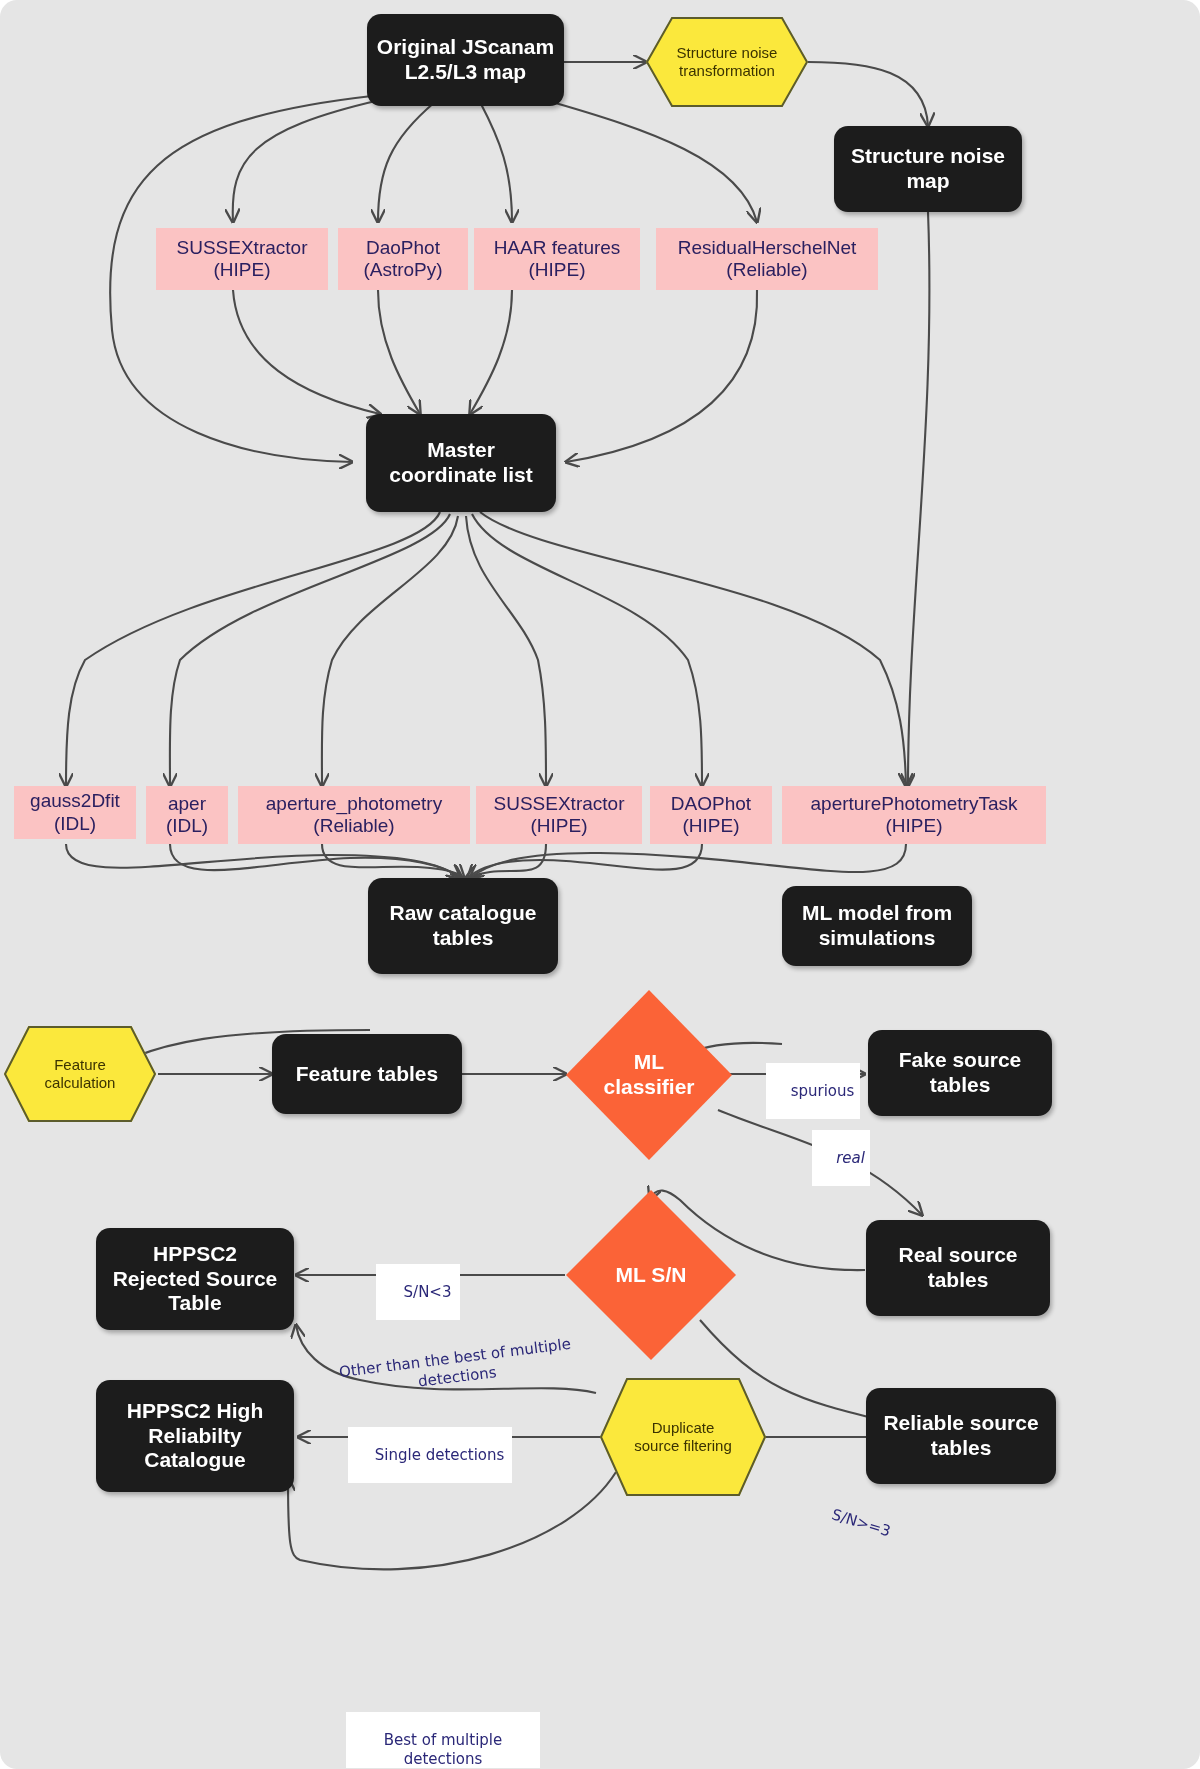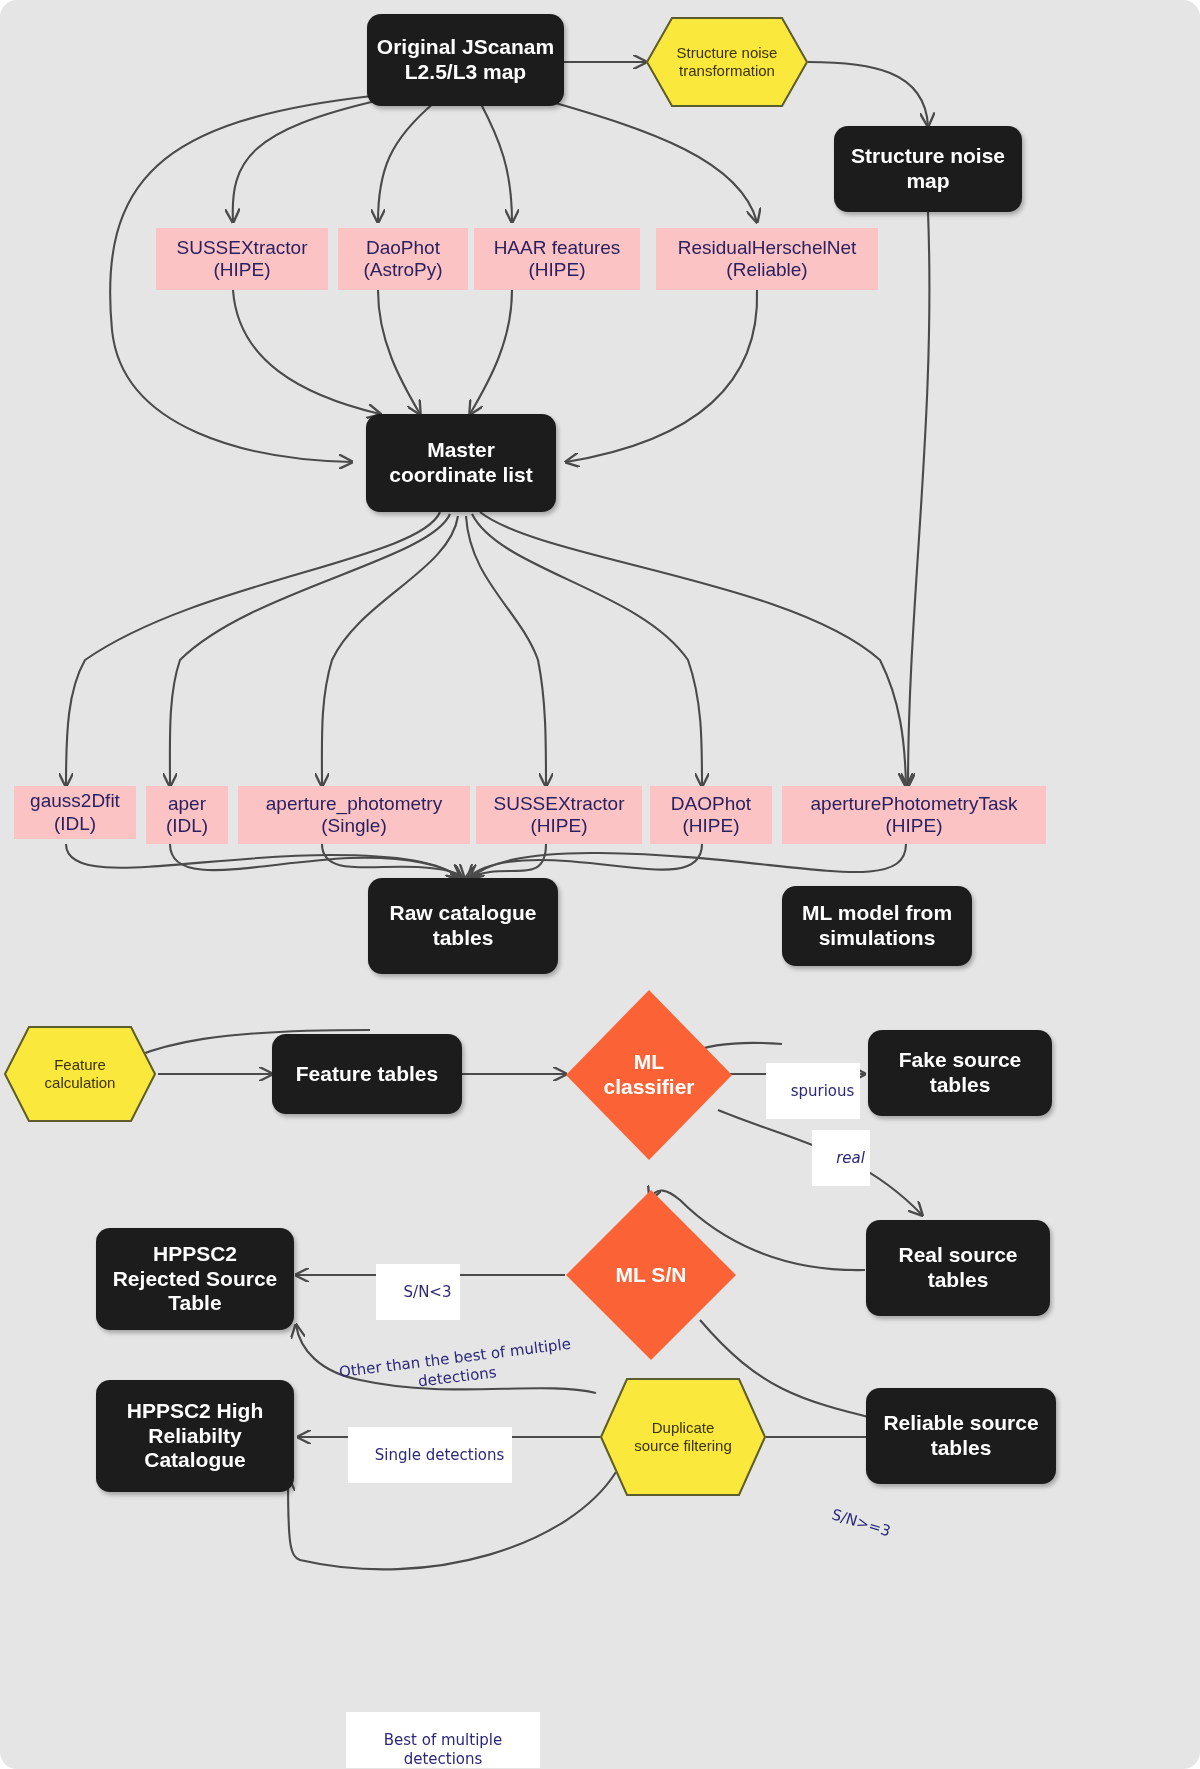--- a/index.html
+++ b/index.html
@@ -212,21 +212,21 @@
   <div class="node n-pink" style="left:6px; top:786px; width:122px; height:53px;">
     <span style="white-space:pre-line">gauss2Dfit
 (IDL)</span>
   </div>
   <div class="node n-pink" style="left:138px; top:786px; width:82px; height:58px;">
     <span style="white-space:pre-line">aper
 (IDL)</span>
   </div>
   <div class="node n-pink" style="left:230px; top:786px; width:232px; height:58px;">
     <span style="white-space:pre-line">aperture_photometry
-(Single)</span>
+(Reliable)</span>
   </div>
   <div class="node n-pink" style="left:468px; top:786px; width:166px; height:58px;">
     <span style="white-space:pre-line">SUSSEXtractor
 (HIPE)</span>
   </div>
   <div class="node n-pink" style="left:642px; top:786px; width:122px; height:58px;">
     <span style="white-space:pre-line">DAOPhot
 (HIPE)</span>
   </div>
   <div class="node n-pink" style="left:774px; top:786px; width:264px; height:58px;">

